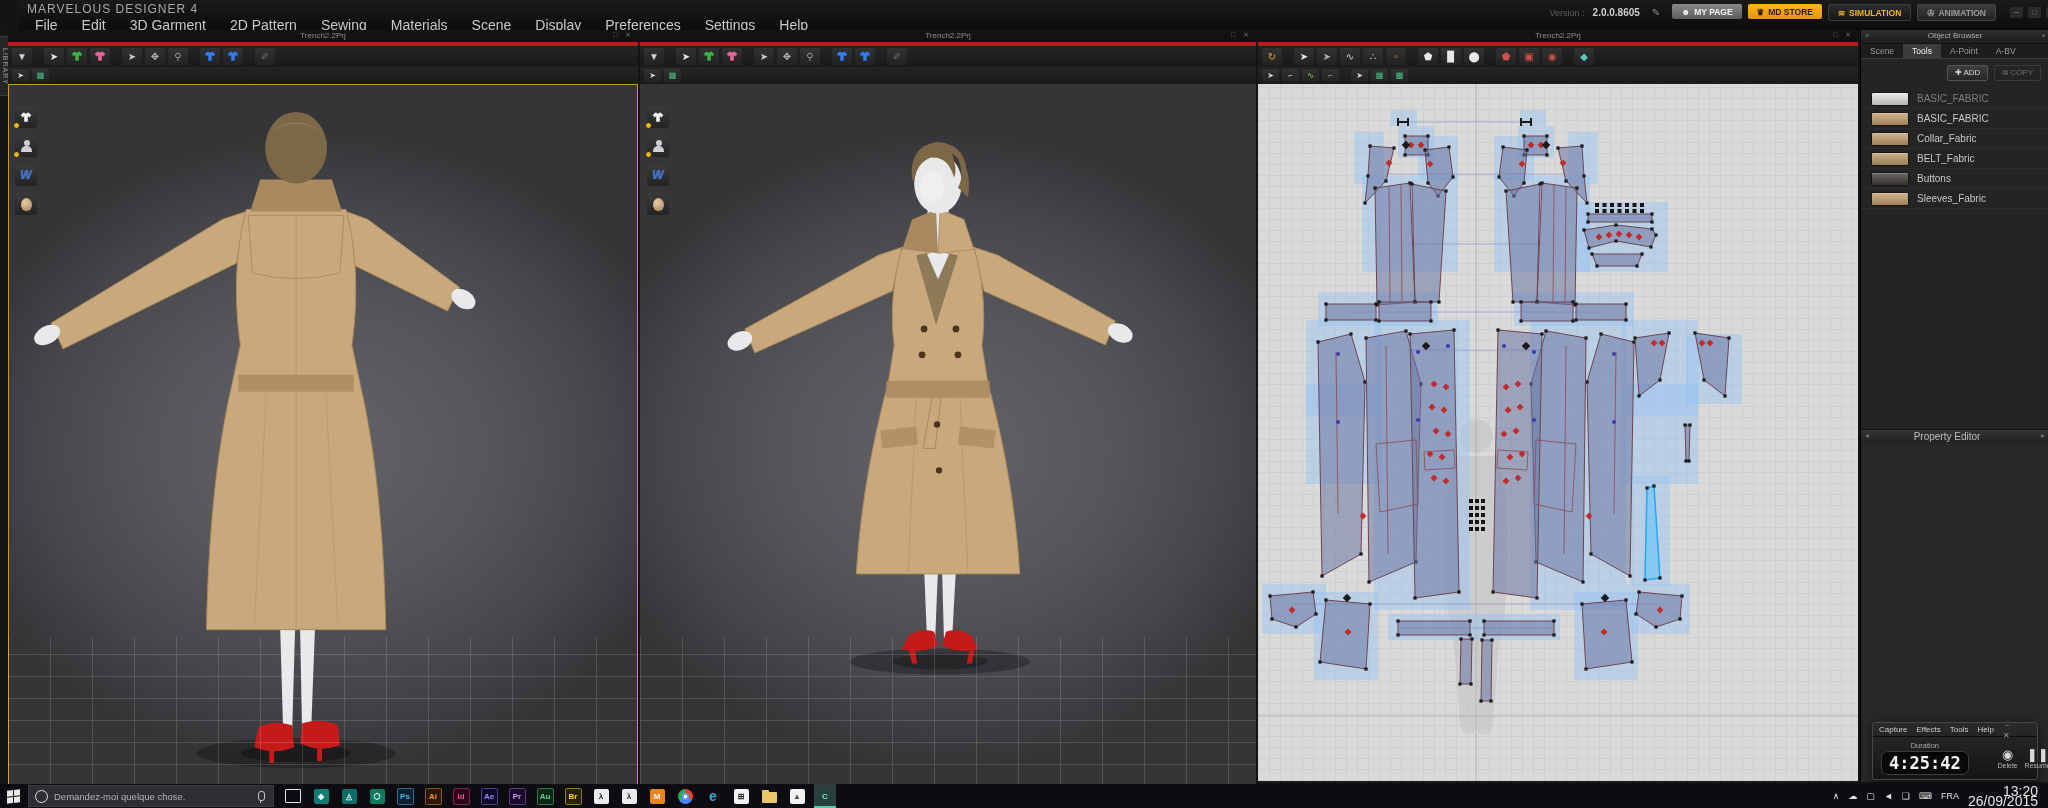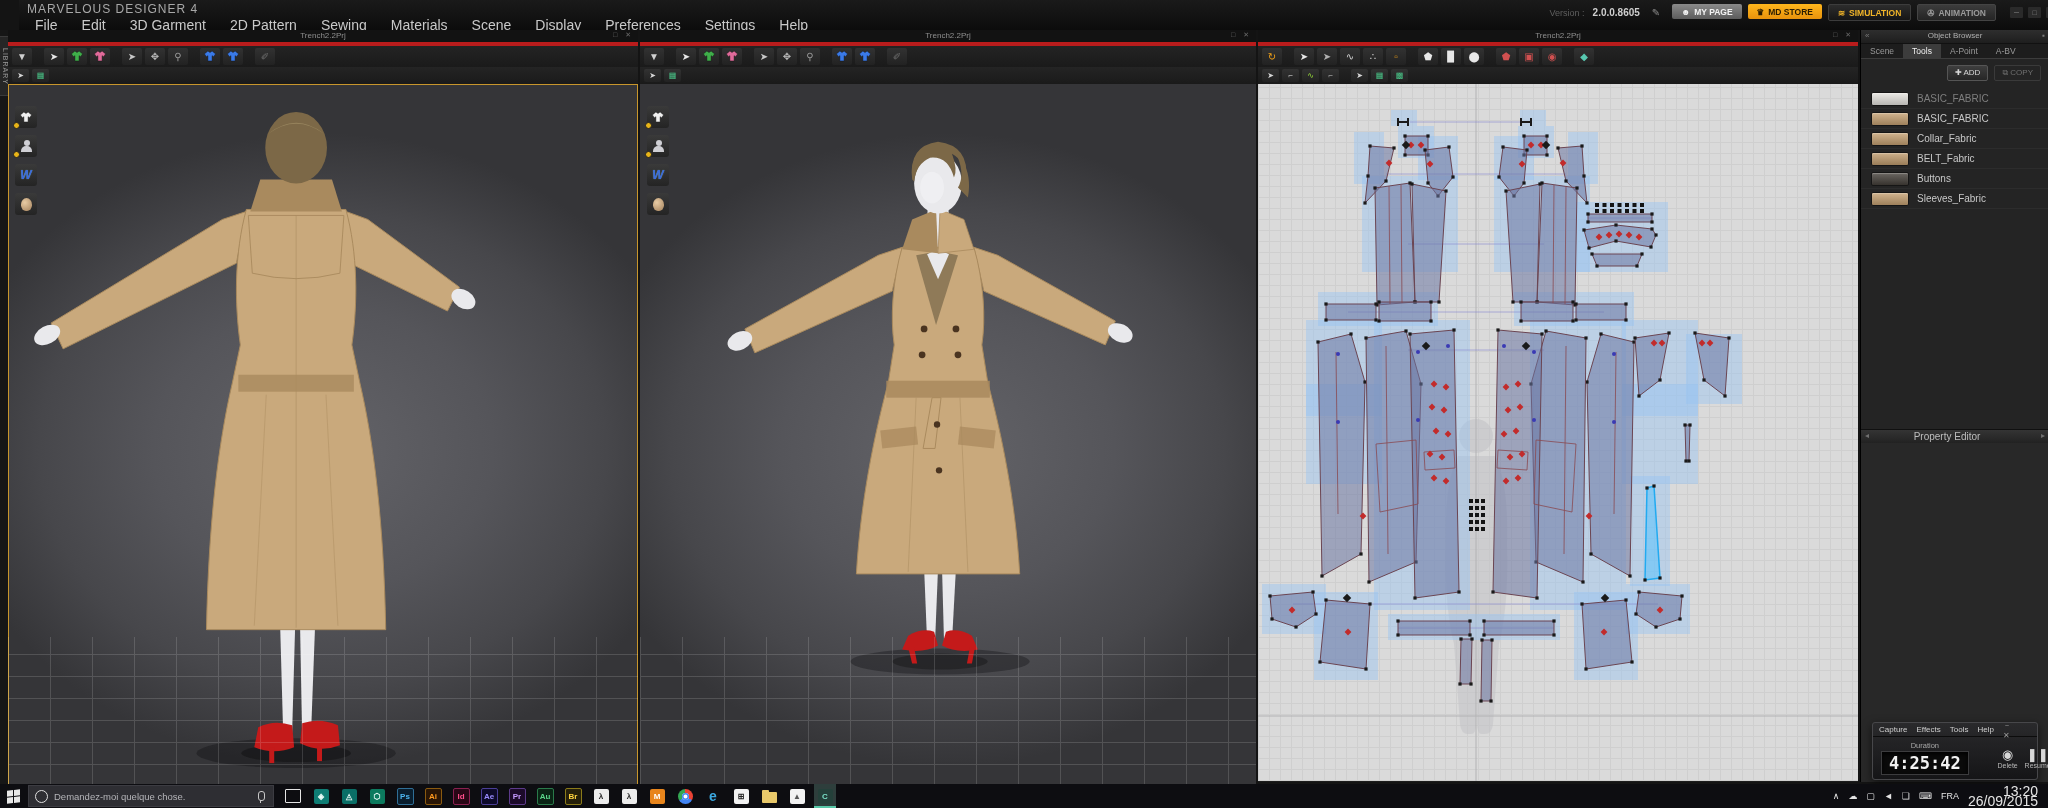--- a/index.html
+++ b/index.html
@@ -73,21 +73,21 @@
   .peHdr .lg,.peHdr .rg{position:absolute;top:1px;font-size:8px;color:#6f6f6f;}
   .peHdr .lg{left:4px}.peHdr .rg{right:4px}
   
   #recorder{position:absolute;background:linear-gradient(#2a2a2c,#151517);border:1px solid #47474a;border-radius:3px;box-shadow:0 3px 10px rgba(0,0,0,.6);}
   #recMenu{display:flex;align-items:center;height:13px;padding:0 6px;border-bottom:1px solid #0c0c0c;}
   #recMenu span{font-size:8px;color:#cfcfcf;margin-right:9px;cursor:pointer;}
   #recMenu .wc{margin-left:auto;color:#9a9a9a;letter-spacing:4px;font-size:8px;}
   #recBody{display:flex;align-items:center;gap:24px;padding:4px 8px;}
   #durWrap{text-align:center;}
   #durLbl{font-size:7.5px;color:#a8a8a8;}
-  #durDisp{margin-top:1px;background:#0a0a0a;border:1px solid #3c3c3e;border-radius:0;padding:1px 7px;
+  #durDisp{margin-top:1px;background:#0a0a0a;border:1px solid #3c3c3e;border-radius:7px;padding:1px 7px;
     font-family:"DejaVu Sans Mono",monospace;font-size:17px;font-weight:bold;color:#f2f2f2;box-shadow:inset 0 2px 4px #000;}
   .recBtn{width:30px;text-align:center;cursor:pointer;}
   .recBtn .ic{font-size:13px;color:#d8d8d8;line-height:15px;}
   .recBtn .lb{font-size:7px;color:#b8b8b8;}
   
   #taskbar{position:absolute;left:0;bottom:0;width:2048px;height:24px;background:#0d0d11;display:flex;align-items:center;z-index:9;}
   #startBtn{width:26px;height:24px;display:flex;align-items:center;justify-content:center;cursor:pointer;}
   .winlogo{display:grid;grid-template-columns:6px 6px;grid-template-rows:6px 6px;gap:1px;transform:skewY(-6deg);}
   .winlogo i{background:#e8e8e8;}
   #searchBox{display:flex;align-items:center;gap:6px;width:232px;height:20px;background:#2e2e33;border:1px solid #3c3c42;margin-left:2px;padding:0 6px;cursor:text;}

